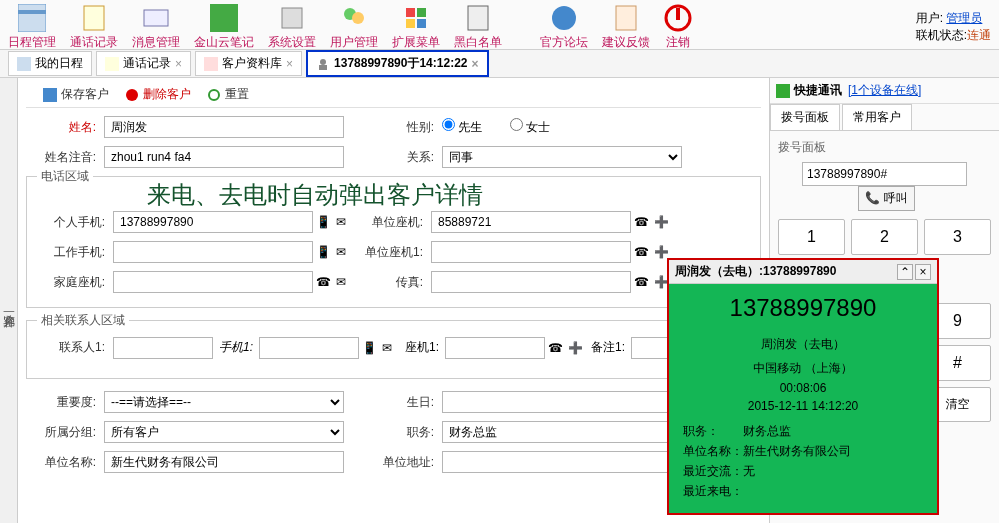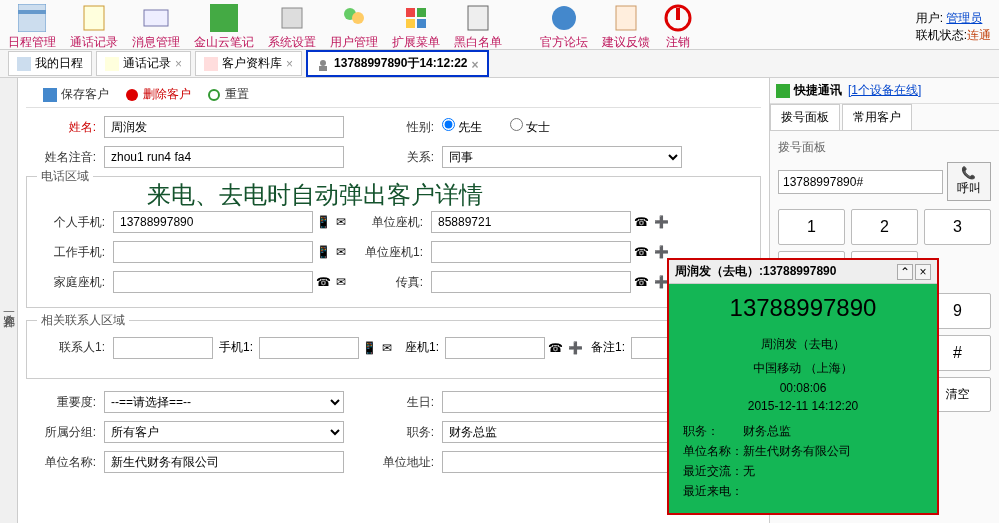--- a/index.html
+++ b/index.html
@@ -7,21 +7,21 @@
     
     .toolbar { display: flex; align-items: flex-start; padding: 4px 8px; border-bottom: 1px solid #d0d0d0; background: #fafafa; height: 50px; }
     .tool-item { display: flex; flex-direction: column; align-items: center; margin-right: 14px; cursor: pointer; }
     .tool-icon { width: 28px; height: 28px; margin-bottom: 2px; }
     .tool-item span { font-size: 12px; color: #be185d; }
     .user-info { margin-left: auto; text-align: left; font-size: 12px; padding-top: 6px; }
     .user-info .blue { color: #0044cc; text-decoration: underline; cursor: pointer; }
     
     .tabs-bar { display: flex; align-items: center; padding: 3px 8px; border-bottom: 1px solid #d0d0d0; background: #f5f5f5; height: 28px; position: relative; }
     .tab { display: inline-flex; align-items: center; padding: 3px 8px; margin-right: 4px; background: #fff; border: 1px solid #ccc; cursor: pointer; }
-    .tab.active { border: 2px solid #0033cc; font-weight: bold; color: #000; align-items: flex-end; }
+    .tab.active { border: 2px solid #0033cc; font-weight: bold; color: #000; }
     .tab .tab-icon { width: 14px; height: 14px; margin-right: 4px; }
     .tab .close-x { margin-left: 4px; color: #999; }
     
     .main-area { display: flex; height: calc(100% - 78px); }
     .side-strip { width: 18px; background: #f0f0f0; border-right: 1px solid #ccc; writing-mode: vertical-rl; text-align: center; padding-top: 8px; font-size: 12px; color: #555; }
     
     .form-area { flex: 1; padding: 4px 8px; overflow: hidden; position: relative; }
     .action-bar { display: flex; align-items: center; padding: 4px 17px; border-bottom: 1px solid #e0e0e0; margin-bottom: 8px; }
     .action-btn { display: inline-flex; align-items: center; margin-right: 16px; cursor: pointer; color: #333; }
     .action-btn .icon { width: 14px; height: 14px; margin-right: 4px; }
@@ -41,21 +41,21 @@
     .overlay-text { position: absolute; top: 2px; left: 120px; font-size: 24px; color: #14532d; z-index: 2; }
     .inline-icon { width: 14px; height: 14px; margin: 0 3px; cursor: pointer; display: inline-block; vertical-align: middle; }
     
     .right-panel { width: 230px; border-left: 1px solid #ccc; background: #fafafa; padding: 0; }
     .rp-header { display: flex; align-items: center; padding: 4px 6px; border-bottom: 1px solid #ddd; }
     .rp-header .icon { width: 14px; height: 14px; margin-right: 4px; background: #3a3; }
     .rp-header .link { color: #0044cc; text-decoration: underline; margin-left: 6px; cursor: pointer; }
     .rp-tabs { display: flex; border-bottom: 1px solid #ccc; }
     .rp-tab { padding: 4px 10px; border: 1px solid #ccc; border-bottom: none; background: #fff; cursor: pointer; margin-right: 2px; }
     .rp-body { padding: 8px; }
-    .dial-input-row { display: flex; align-items: center; margin-bottom: 8px; }
+    .dial-input-row { display: flex; align-items: center; margin-bottom: 8px; flex-direction: column; }
     .dial-input { flex: 1; border: 1px solid #b5b5b5; padding: 4px; height: 24px; }
     .dial-call-btn { margin-left: 4px; padding: 3px 6px; border: 1px solid #aaa; background: #f5f5f5; cursor: pointer; }
     .dial-grid { display: grid; grid-template-columns: repeat(3, 1fr); gap: 6px; }
     .dial-key { border: 1px solid #bbb; background: #fff; text-align: center; padding: 8px 0; font-size: 16px; cursor: pointer; border-radius: 2px; }
     .dial-key.wide { font-size: 12px; }
     
     .popup { position: absolute; right: 60px; top: 258px; width: 272px; border: 2px solid #c00; background: #fff; z-index: 10; }
     .popup-head { display: flex; align-items: center; padding: 3px 6px; background: #eee; border-bottom: 1px solid #ccc; }
     .popup-head .title { font-weight: bold; flex: 1; }
     .popup-head .btn { width: 16px; height: 16px; border: 1px solid #aaa; text-align: center; line-height: 14px; margin-left: 2px; cursor: pointer; background: #f5f5f5; }
@@ -258,21 +258,21 @@
         <span class="inline-icon">☎</span>
           <span class="inline-icon">➕</span>
       </div>
     </div>
 
     <div class="fieldset">
       <span class="fieldset-title">相关联系人区域</span>
       <div class="form-row">
         <span class="form-label">联系人1:</span>
         <input class="form-input w100" style="">
-        <span style="margin:8px 6px;">手机1:</span>
+        <span style="margin:8px 6px;font-style:italic;">手机1:</span>
         <input class="form-input w100" style="">
           <span class="inline-icon">📱</span>
           <span class="inline-icon">✉</span>
         <span style="margin:0 6px;">座机1:</span>
         <input class="form-input w100" style="">
           <span class="inline-icon">☎</span>
           <span class="inline-icon">➕</span>
         <span style="margin:0 6px;">备注1:</span>
         <input class="form-input w100" style="">
       </div>

